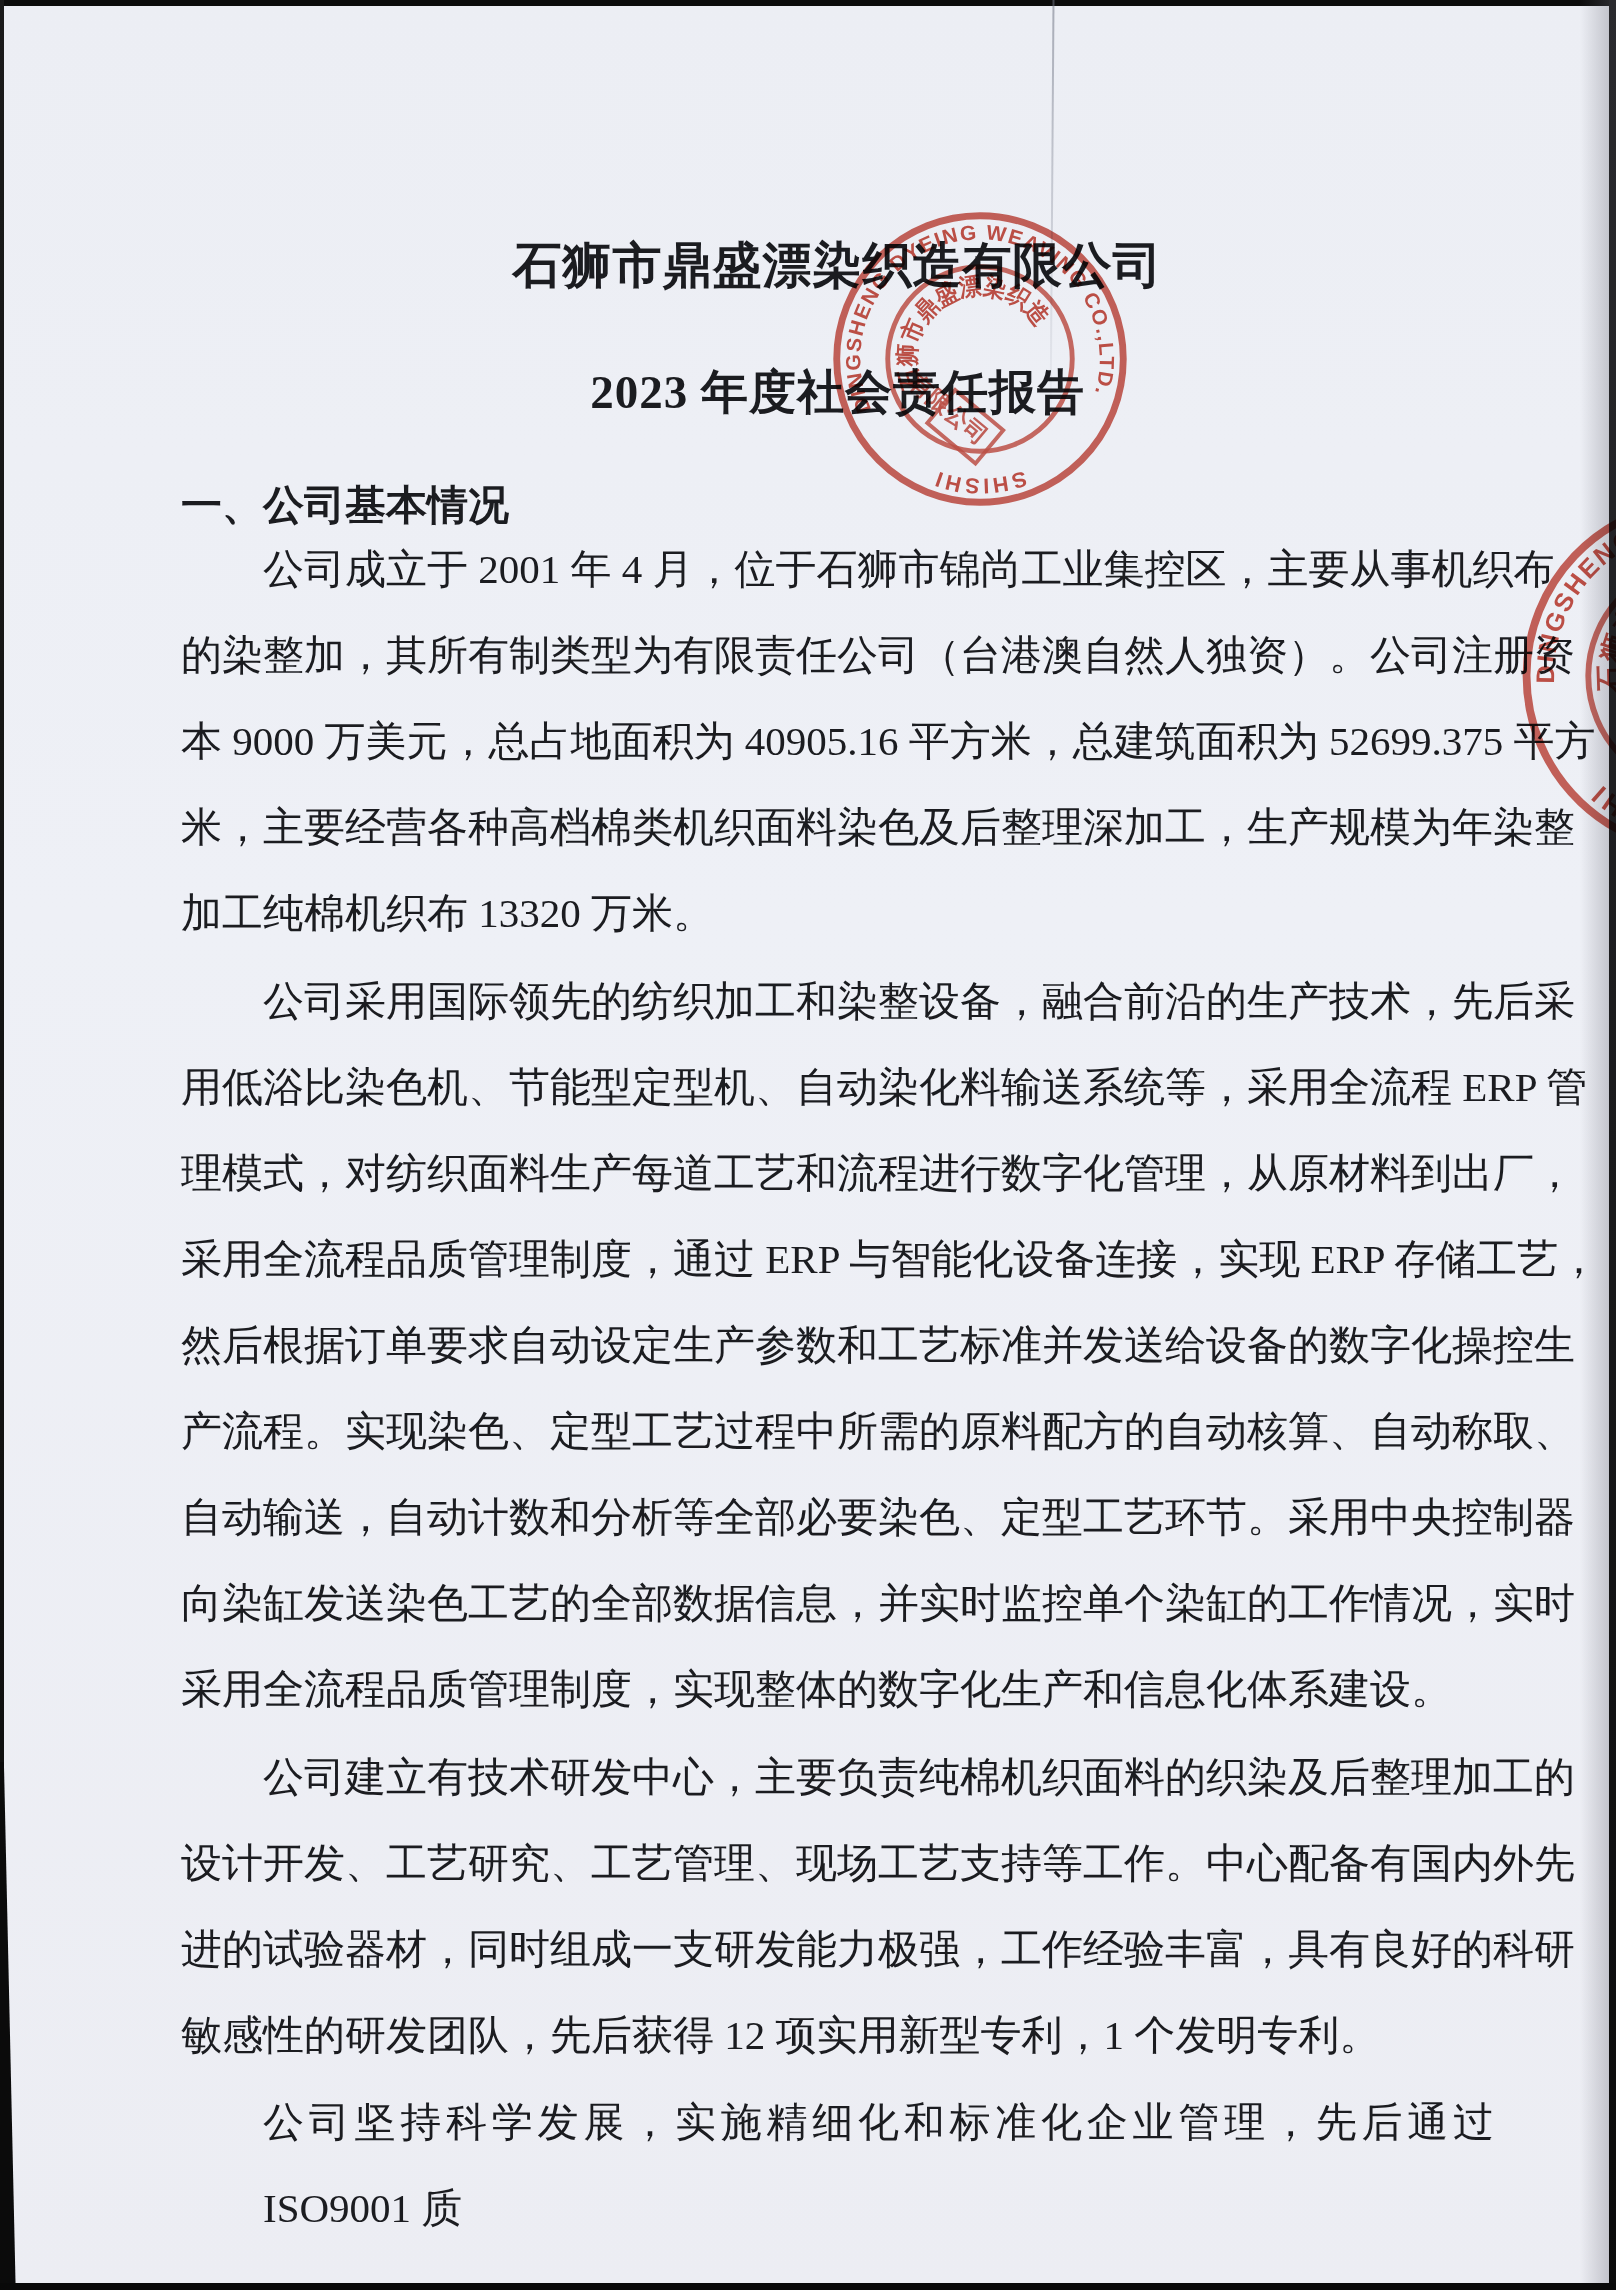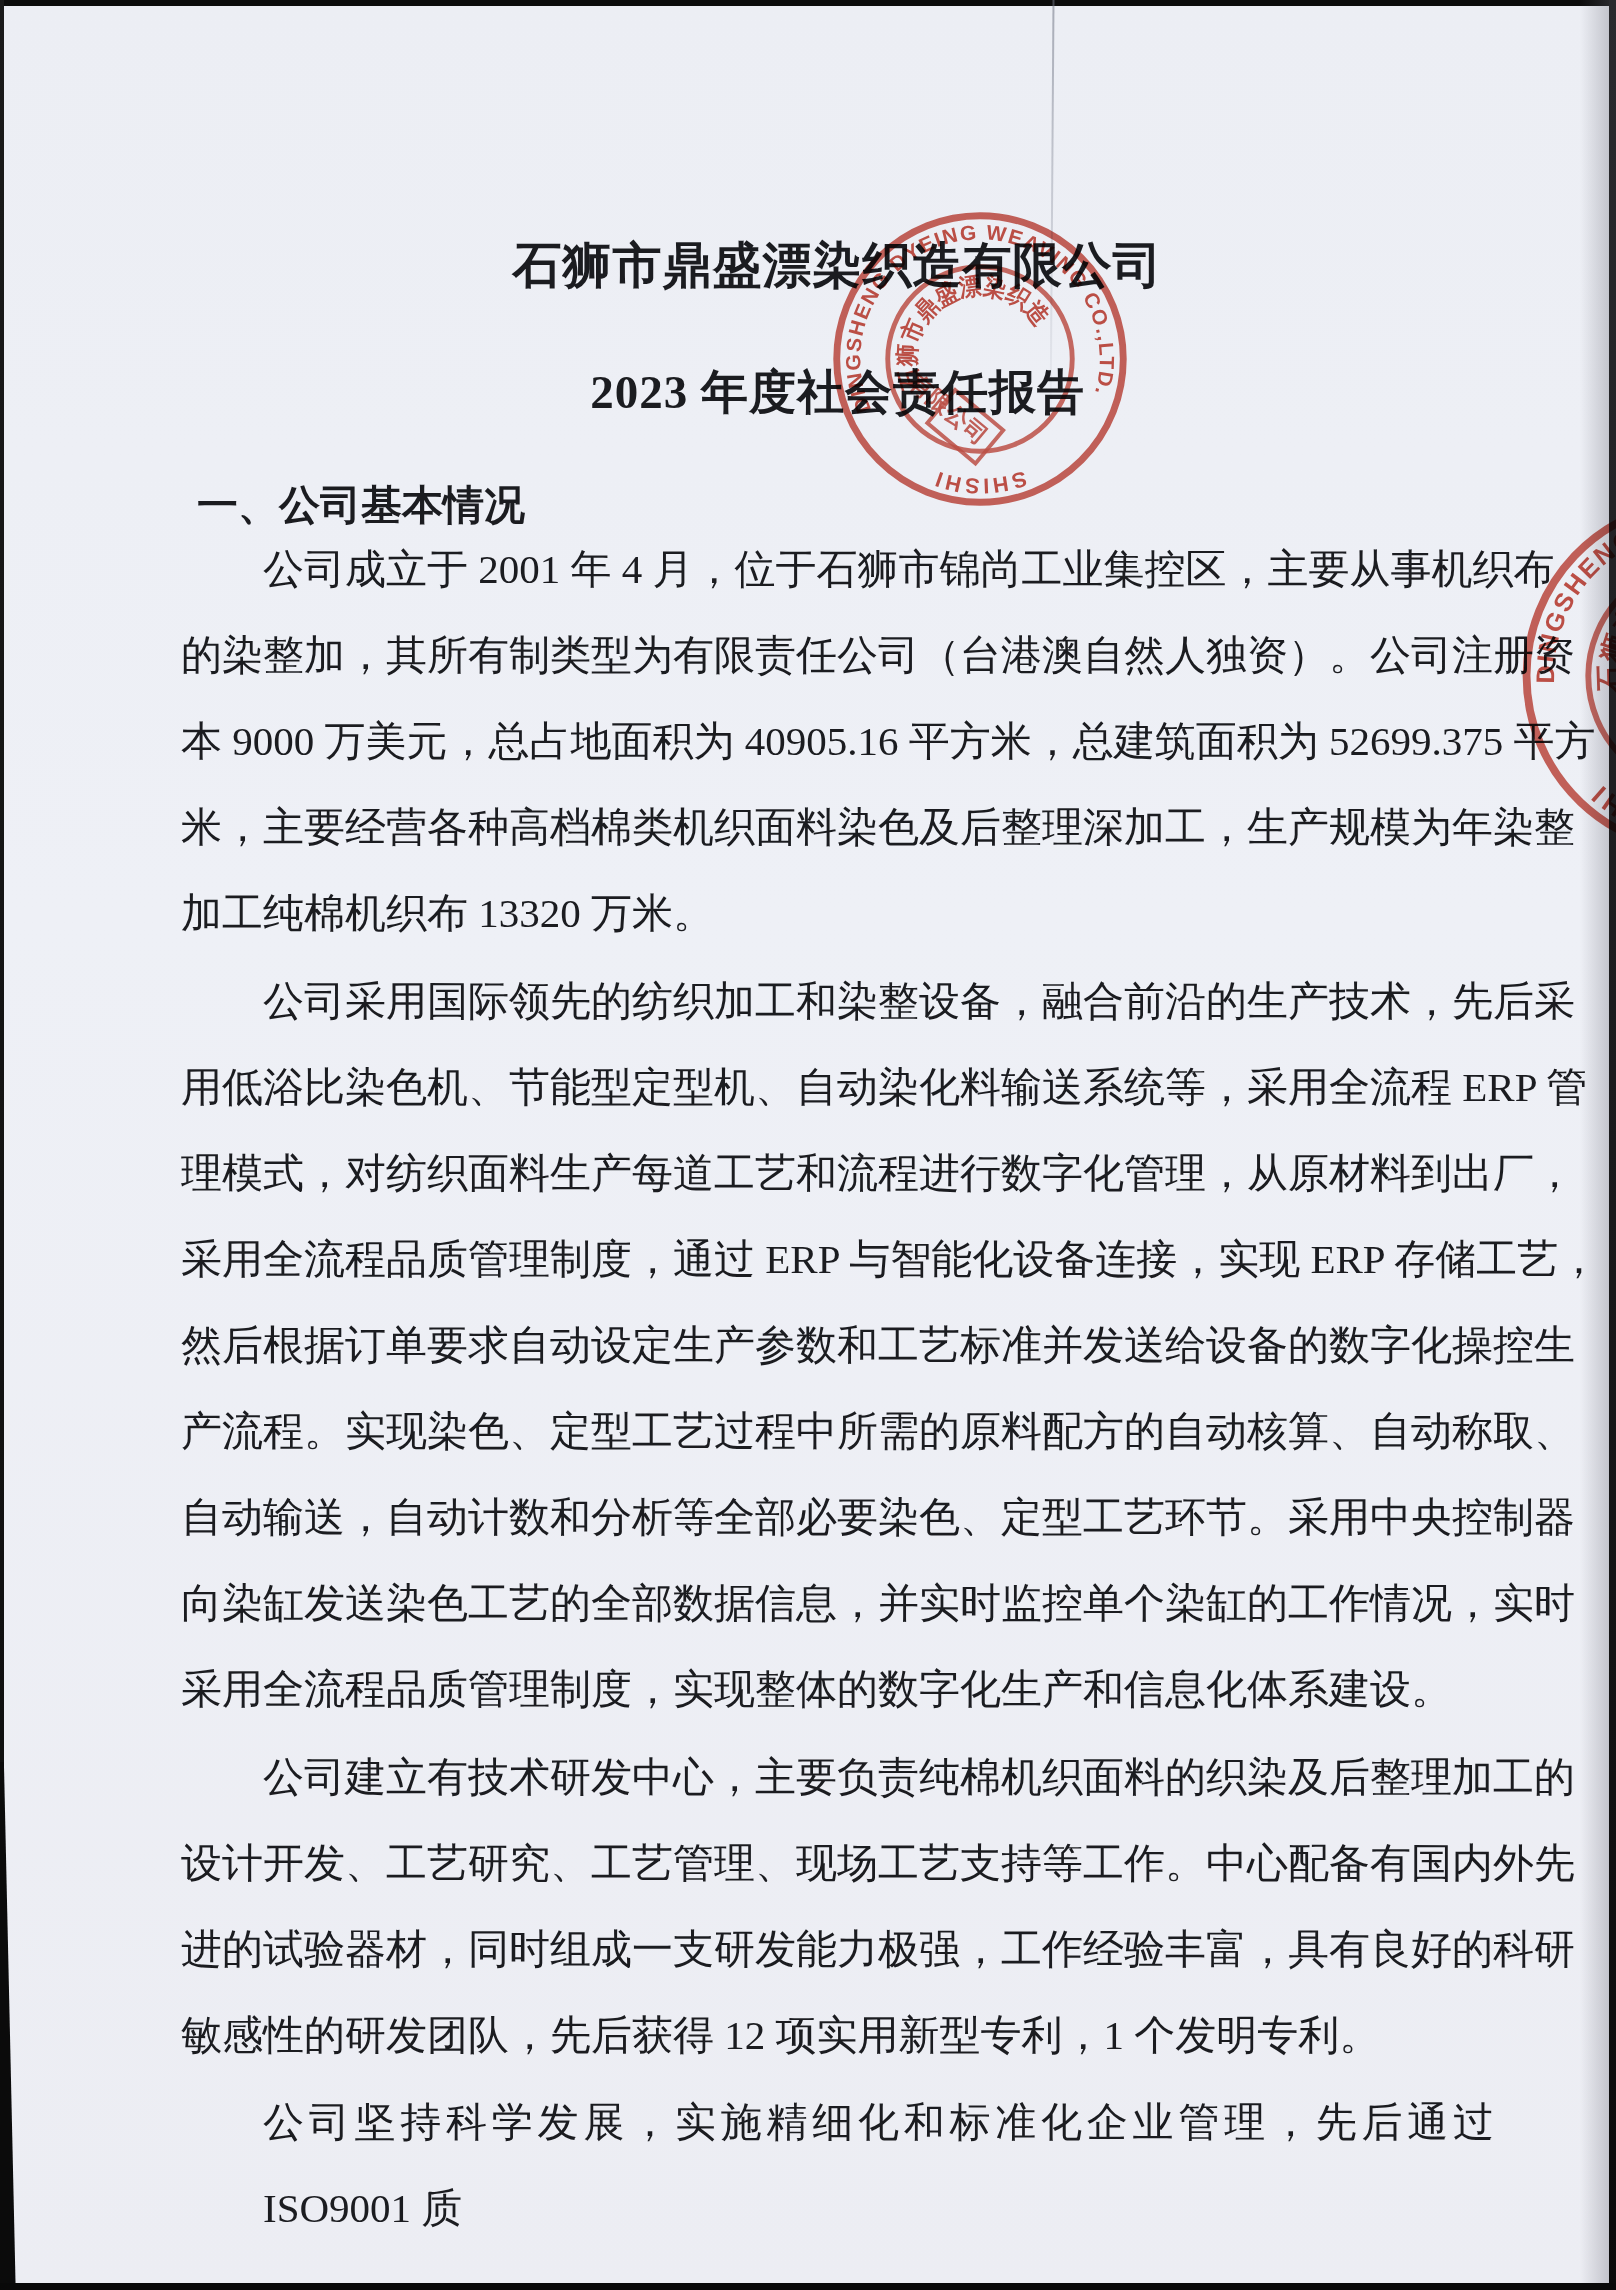--- a/index.html
+++ b/index.html
@@ -22,21 +22,21 @@
     background:linear-gradient(to right,rgba(100,100,112,0) 0%,rgba(100,100,112,.30) 100%);}
   .fold-line{position:absolute;left:1051px;top:0;width:2px;height:431px;
     background:linear-gradient(180deg,rgba(110,115,130,.55),rgba(110,115,130,0));
     transform:rotate(.4deg);}
   
   .doc{position:absolute;left:181px;top:0;width:1313px;height:100%;}
   .doc-title{position:absolute;top:233px;left:0;width:100%;text-align:center;
     font-size:49px;font-weight:bold;letter-spacing:1px;}
   .doc-subtitle{position:absolute;top:361px;left:0;width:100%;text-align:center;
     font-size:47px;font-weight:bold;letter-spacing:1px;}
-  .doc-heading{position:absolute;top:478px;left:16px;width:100%;
+  .doc-heading{position:absolute;top:478px;left:0;width:100%;
     font-size:41px;font-weight:bold;}
   .para{position:absolute;left:0;width:100%;}
   .p1{top:526px;} .p2{top:958px;} .p3{top:1734px;} .p4{top:2079px;}
   .line{font-size:41px;line-height:86px;height:86px;white-space:nowrap;
     text-align:justify;text-align-last:justify;overflow:visible;}
   .line.ind{padding-left:82px;}
   .line.last{text-align-last:left;white-space:normal;}
   
   .stamp{position:absolute;mix-blend-mode:multiply;opacity:.93;}
   .stamp-top{left:823px;top:202px;}

